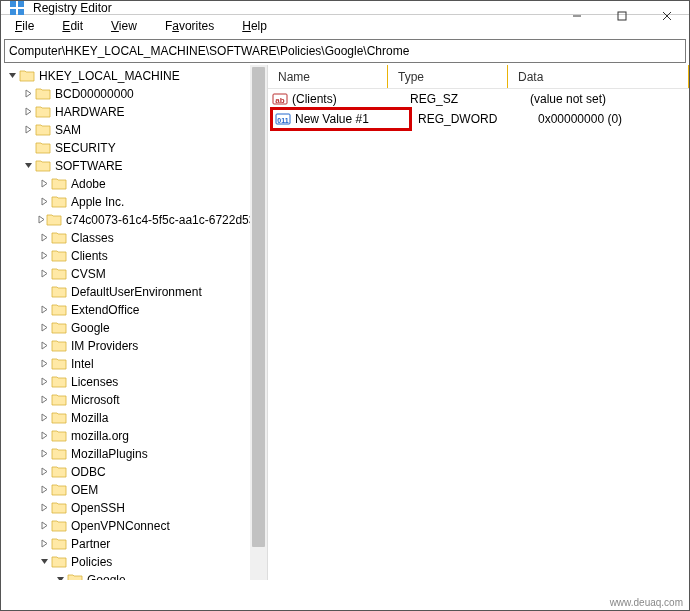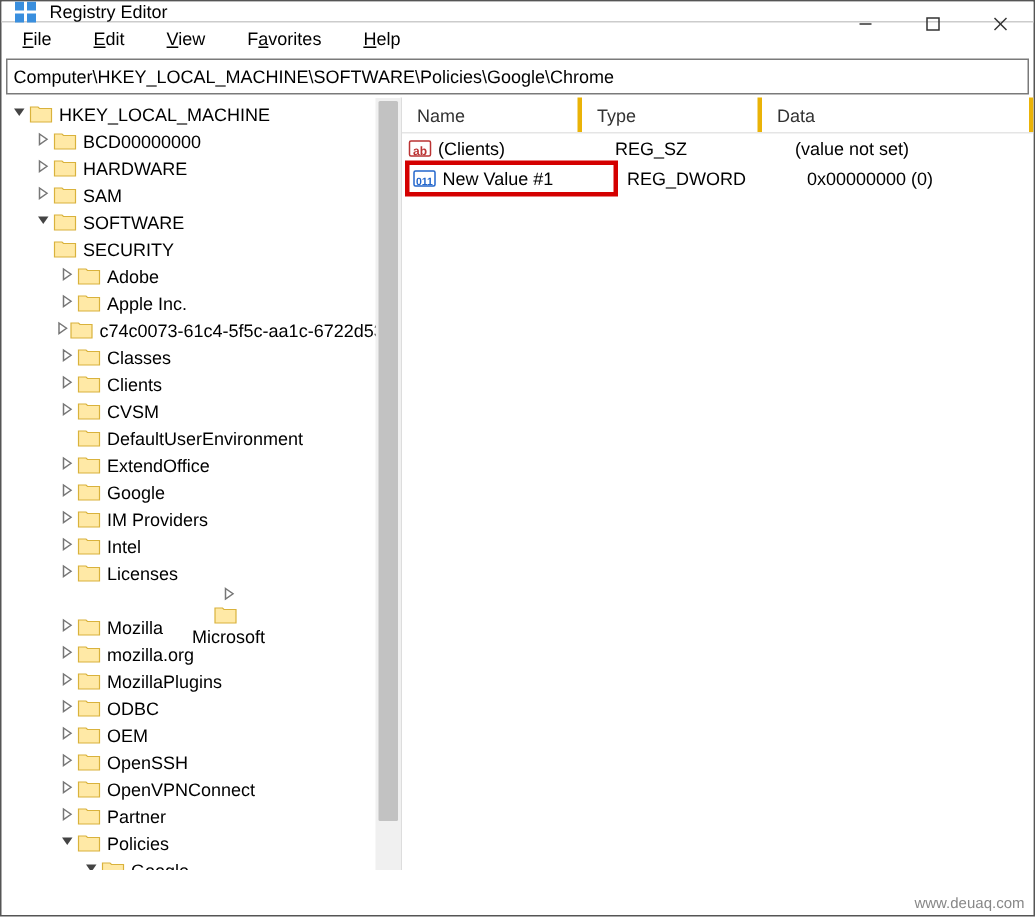--- a/index.html
+++ b/index.html
@@ -26,21 +26,21 @@
 .tree-node .chev { width: 14px; text-align: center; color: #666; font-size: 10px; }
 .tree-node .chev.open { color: #333; }
 .tree-node .folder-icon { width: 16px; height: 14px; margin-right: 4px; }
 .tree-node .label { color: #000; }
 
 .scroll-track { position:absolute; right:0; top:0; width:17px; height:100%; background:#f0f0f0; }
 .scroll-thumb { position:absolute; left:2px; width:13px; top:2px; height:480px; background:#c2c2c2; border-radius:1px; }
 
 .list-panel { flex: 1; background: #fff; }
 .list-header { display: flex; height: 24px; border-bottom: 1px solid #e5e5e5; align-items: center; }
-.list-header .col { padding: 0 10px; color: #333; border-right: 3px solid #eab308; height:100%; display:flex; align-items:center; }
+.list-header .col { padding: 0 10px; color: #333; border-right: 1px solid #eab308; height:100%; display:flex; align-items:center; }
 .col-name { width: 120px; }
 .col-type { width: 120px; }
 .col-data { flex: 1; }
 
 .list-row { display: flex; height: 20px; align-items: center; padding-left:4px; }
 .list-row .val-icon { width: 16px; height: 16px; margin-right: 4px; }
 .list-row .cell-name { width: 112px; }
 .list-row .cell-type { width: 120px; padding-left:6px; }
 .list-row .cell-data { flex: 1; padding-left:6px; }
 .highlight-box { border: 3px solid #d40000; display:inline-flex; align-items:center; padding: 1px 2px; margin-left:-2px; }
@@ -129,94 +129,94 @@
         <div class="tree-node" style="padding-left: 16px;">
           <span class="chev"><svg class="chev-svg" viewBox="0 0 9 9">
               <path d="M2 1 L7 4.5 L2 8 Z" fill="none" stroke="#777" stroke-width="1"></path>
             </svg></span>
           <span class="folder-icon"><svg class="folder-svg" viewBox="0 0 16 13">
               <path d="M1 2 L6 2 L7 3 L15 3 L15 12 L1 12 Z" fill="#ffe9a6" stroke="#d9b23c" stroke-width="0.8"></path>
             </svg></span>
           <span class="label">SAM</span>
         </div>
         <div class="tree-node" style="padding-left: 16px;">
+          <span class="chev"></span>
+          <span class="folder-icon"><svg class="folder-svg" viewBox="0 0 16 13">
+              <path d="M1 2 L6 2 L7 3 L15 3 L15 12 L1 12 Z" fill="#ffe9a6" stroke="#d9b23c" stroke-width="0.8"></path>
+            </svg></span>
+          <span class="label">SECURITY</span>
+        </div>
+        <div class="tree-node" style="padding-left: 16px;">
           <span class="chev open"><svg class="chev-svg" viewBox="0 0 9 9">
               <path d="M1 2 L8 2 L4.5 7 Z" fill="#444"></path>
             </svg></span>
           <span class="folder-icon"><svg class="folder-svg" viewBox="0 0 16 13">
               <path d="M1 2 L6 2 L7 3 L15 3 L15 12 L1 12 Z" fill="#ffe9a6" stroke="#d9b23c" stroke-width="0.8"></path>
             </svg></span>
           <span class="label">SOFTWARE</span>
         </div>
-        <div class="tree-node" style="padding-left: 16px;">
+        <div class="tree-node" style="padding-left: 32px;">
+          <span class="chev"><svg class="chev-svg" viewBox="0 0 9 9">
+              <path d="M2 1 L7 4.5 L2 8 Z" fill="none" stroke="#777" stroke-width="1"></path>
+            </svg></span>
+          <span class="folder-icon"><svg class="folder-svg" viewBox="0 0 16 13">
+              <path d="M1 2 L6 2 L7 3 L15 3 L15 12 L1 12 Z" fill="#ffe9a6" stroke="#d9b23c" stroke-width="0.8"></path>
+            </svg></span>
+          <span class="label">Adobe</span>
+        </div>
+        <div class="tree-node" style="padding-left: 32px;">
+          <span class="chev"><svg class="chev-svg" viewBox="0 0 9 9">
+              <path d="M2 1 L7 4.5 L2 8 Z" fill="none" stroke="#777" stroke-width="1"></path>
+            </svg></span>
+          <span class="folder-icon"><svg class="folder-svg" viewBox="0 0 16 13">
+              <path d="M1 2 L6 2 L7 3 L15 3 L15 12 L1 12 Z" fill="#ffe9a6" stroke="#d9b23c" stroke-width="0.8"></path>
+            </svg></span>
+          <span class="label">Apple Inc.</span>
+        </div>
+        <div class="tree-node" style="padding-left: 32px;">
+          <span class="chev"><svg class="chev-svg" viewBox="0 0 9 9">
+              <path d="M2 1 L7 4.5 L2 8 Z" fill="none" stroke="#777" stroke-width="1"></path>
+            </svg></span>
+          <span class="folder-icon"><svg class="folder-svg" viewBox="0 0 16 13">
+              <path d="M1 2 L6 2 L7 3 L15 3 L15 12 L1 12 Z" fill="#ffe9a6" stroke="#d9b23c" stroke-width="0.8"></path>
+            </svg></span>
+          <span class="label">c74c0073-61c4-5f5c-aa1c-6722d538bc46</span>
+        </div>
+        <div class="tree-node" style="padding-left: 32px;">
+          <span class="chev"><svg class="chev-svg" viewBox="0 0 9 9">
+              <path d="M2 1 L7 4.5 L2 8 Z" fill="none" stroke="#777" stroke-width="1"></path>
+            </svg></span>
+          <span class="folder-icon"><svg class="folder-svg" viewBox="0 0 16 13">
+              <path d="M1 2 L6 2 L7 3 L15 3 L15 12 L1 12 Z" fill="#ffe9a6" stroke="#d9b23c" stroke-width="0.8"></path>
+            </svg></span>
+          <span class="label">Classes</span>
+        </div>
+        <div class="tree-node" style="padding-left: 32px;">
+          <span class="chev"><svg class="chev-svg" viewBox="0 0 9 9">
+              <path d="M2 1 L7 4.5 L2 8 Z" fill="none" stroke="#777" stroke-width="1"></path>
+            </svg></span>
+          <span class="folder-icon"><svg class="folder-svg" viewBox="0 0 16 13">
+              <path d="M1 2 L6 2 L7 3 L15 3 L15 12 L1 12 Z" fill="#ffe9a6" stroke="#d9b23c" stroke-width="0.8"></path>
+            </svg></span>
+          <span class="label">Clients</span>
+        </div>
+        <div class="tree-node" style="padding-left: 32px;">
+          <span class="chev"><svg class="chev-svg" viewBox="0 0 9 9">
+              <path d="M2 1 L7 4.5 L2 8 Z" fill="none" stroke="#777" stroke-width="1"></path>
+            </svg></span>
+          <span class="folder-icon"><svg class="folder-svg" viewBox="0 0 16 13">
+              <path d="M1 2 L6 2 L7 3 L15 3 L15 12 L1 12 Z" fill="#ffe9a6" stroke="#d9b23c" stroke-width="0.8"></path>
+            </svg></span>
+          <span class="label">CVSM</span>
+        </div>
+        <div class="tree-node" style="padding-left: 32px;">
           <span class="chev"></span>
           <span class="folder-icon"><svg class="folder-svg" viewBox="0 0 16 13">
               <path d="M1 2 L6 2 L7 3 L15 3 L15 12 L1 12 Z" fill="#ffe9a6" stroke="#d9b23c" stroke-width="0.8"></path>
             </svg></span>
-          <span class="label">SECURITY</span>
-        </div>
-        <div class="tree-node" style="padding-left: 32px;">
-          <span class="chev"><svg class="chev-svg" viewBox="0 0 9 9">
-              <path d="M2 1 L7 4.5 L2 8 Z" fill="none" stroke="#777" stroke-width="1"></path>
-            </svg></span>
-          <span class="folder-icon"><svg class="folder-svg" viewBox="0 0 16 13">
-              <path d="M1 2 L6 2 L7 3 L15 3 L15 12 L1 12 Z" fill="#ffe9a6" stroke="#d9b23c" stroke-width="0.8"></path>
-            </svg></span>
-          <span class="label">Adobe</span>
-        </div>
-        <div class="tree-node" style="padding-left: 32px;">
-          <span class="chev"><svg class="chev-svg" viewBox="0 0 9 9">
-              <path d="M2 1 L7 4.5 L2 8 Z" fill="none" stroke="#777" stroke-width="1"></path>
-            </svg></span>
-          <span class="folder-icon"><svg class="folder-svg" viewBox="0 0 16 13">
-              <path d="M1 2 L6 2 L7 3 L15 3 L15 12 L1 12 Z" fill="#ffe9a6" stroke="#d9b23c" stroke-width="0.8"></path>
-            </svg></span>
-          <span class="label">Apple Inc.</span>
-        </div>
-        <div class="tree-node" style="padding-left: 32px;">
-          <span class="chev"><svg class="chev-svg" viewBox="0 0 9 9">
-              <path d="M2 1 L7 4.5 L2 8 Z" fill="none" stroke="#777" stroke-width="1"></path>
-            </svg></span>
-          <span class="folder-icon"><svg class="folder-svg" viewBox="0 0 16 13">
-              <path d="M1 2 L6 2 L7 3 L15 3 L15 12 L1 12 Z" fill="#ffe9a6" stroke="#d9b23c" stroke-width="0.8"></path>
-            </svg></span>
-          <span class="label">c74c0073-61c4-5f5c-aa1c-6722d538bc46</span>
-        </div>
-        <div class="tree-node" style="padding-left: 32px;">
-          <span class="chev"><svg class="chev-svg" viewBox="0 0 9 9">
-              <path d="M2 1 L7 4.5 L2 8 Z" fill="none" stroke="#777" stroke-width="1"></path>
-            </svg></span>
-          <span class="folder-icon"><svg class="folder-svg" viewBox="0 0 16 13">
-              <path d="M1 2 L6 2 L7 3 L15 3 L15 12 L1 12 Z" fill="#ffe9a6" stroke="#d9b23c" stroke-width="0.8"></path>
-            </svg></span>
-          <span class="label">Classes</span>
-        </div>
-        <div class="tree-node" style="padding-left: 32px;">
-          <span class="chev"><svg class="chev-svg" viewBox="0 0 9 9">
-              <path d="M2 1 L7 4.5 L2 8 Z" fill="none" stroke="#777" stroke-width="1"></path>
-            </svg></span>
-          <span class="folder-icon"><svg class="folder-svg" viewBox="0 0 16 13">
-              <path d="M1 2 L6 2 L7 3 L15 3 L15 12 L1 12 Z" fill="#ffe9a6" stroke="#d9b23c" stroke-width="0.8"></path>
-            </svg></span>
-          <span class="label">Clients</span>
-        </div>
-        <div class="tree-node" style="padding-left: 32px;">
-          <span class="chev"><svg class="chev-svg" viewBox="0 0 9 9">
-              <path d="M2 1 L7 4.5 L2 8 Z" fill="none" stroke="#777" stroke-width="1"></path>
-            </svg></span>
-          <span class="folder-icon"><svg class="folder-svg" viewBox="0 0 16 13">
-              <path d="M1 2 L6 2 L7 3 L15 3 L15 12 L1 12 Z" fill="#ffe9a6" stroke="#d9b23c" stroke-width="0.8"></path>
-            </svg></span>
-          <span class="label">CVSM</span>
-        </div>
-        <div class="tree-node" style="padding-left: 32px;">
-          <span class="chev"></span>
-          <span class="folder-icon"><svg class="folder-svg" viewBox="0 0 16 13">
-              <path d="M1 2 L6 2 L7 3 L15 3 L15 12 L1 12 Z" fill="#ffe9a6" stroke="#d9b23c" stroke-width="0.8"></path>
-            </svg></span>
           <span class="label">DefaultUserEnvironment</span>
         </div>
         <div class="tree-node" style="padding-left: 32px;">
           <span class="chev"><svg class="chev-svg" viewBox="0 0 9 9">
               <path d="M2 1 L7 4.5 L2 8 Z" fill="none" stroke="#777" stroke-width="1"></path>
             </svg></span>
           <span class="folder-icon"><svg class="folder-svg" viewBox="0 0 16 13">
               <path d="M1 2 L6 2 L7 3 L15 3 L15 12 L1 12 Z" fill="#ffe9a6" stroke="#d9b23c" stroke-width="0.8"></path>
             </svg></span>
           <span class="label">ExtendOffice</span>
@@ -250,21 +250,21 @@
         </div>
         <div class="tree-node" style="padding-left: 32px;">
           <span class="chev"><svg class="chev-svg" viewBox="0 0 9 9">
               <path d="M2 1 L7 4.5 L2 8 Z" fill="none" stroke="#777" stroke-width="1"></path>
             </svg></span>
           <span class="folder-icon"><svg class="folder-svg" viewBox="0 0 16 13">
               <path d="M1 2 L6 2 L7 3 L15 3 L15 12 L1 12 Z" fill="#ffe9a6" stroke="#d9b23c" stroke-width="0.8"></path>
             </svg></span>
           <span class="label">Licenses</span>
         </div>
-        <div class="tree-node" style="padding-left: 32px; flex-direction: column;">
+        <div class="tree-node" style="padding-left: 32px;">
           <span class="chev"><svg class="chev-svg" viewBox="0 0 9 9">
               <path d="M2 1 L7 4.5 L2 8 Z" fill="none" stroke="#777" stroke-width="1"></path>
             </svg></span>
           <span class="folder-icon"><svg class="folder-svg" viewBox="0 0 16 13">
               <path d="M1 2 L6 2 L7 3 L15 3 L15 12 L1 12 Z" fill="#ffe9a6" stroke="#d9b23c" stroke-width="0.8"></path>
             </svg></span>
           <span class="label">Microsoft</span>
         </div>
         <div class="tree-node" style="padding-left: 32px;">
           <span class="chev"><svg class="chev-svg" viewBox="0 0 9 9">

